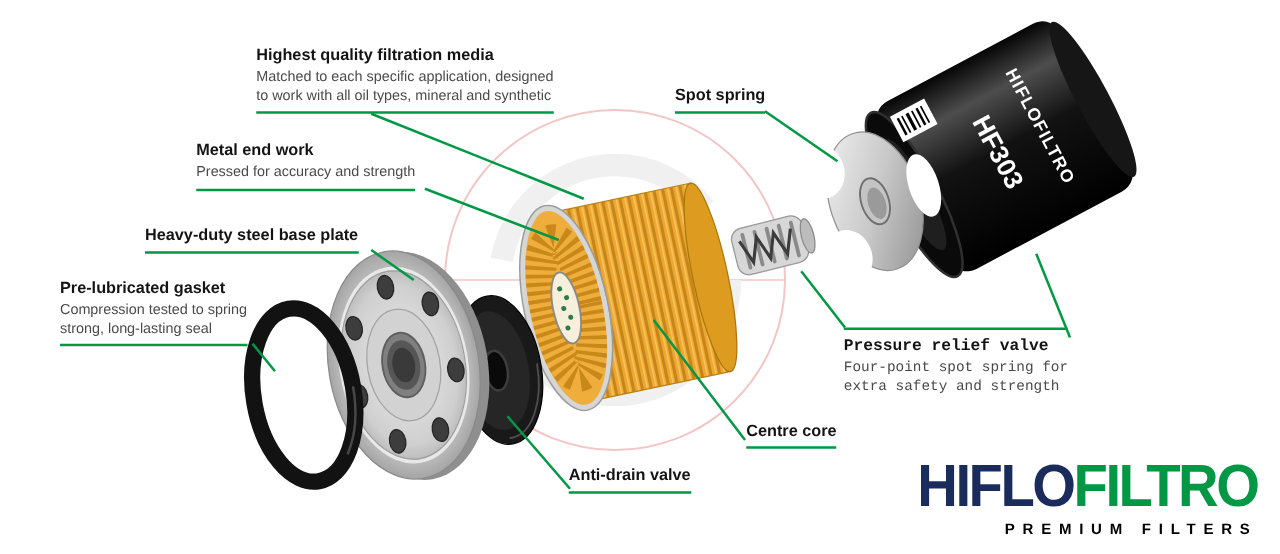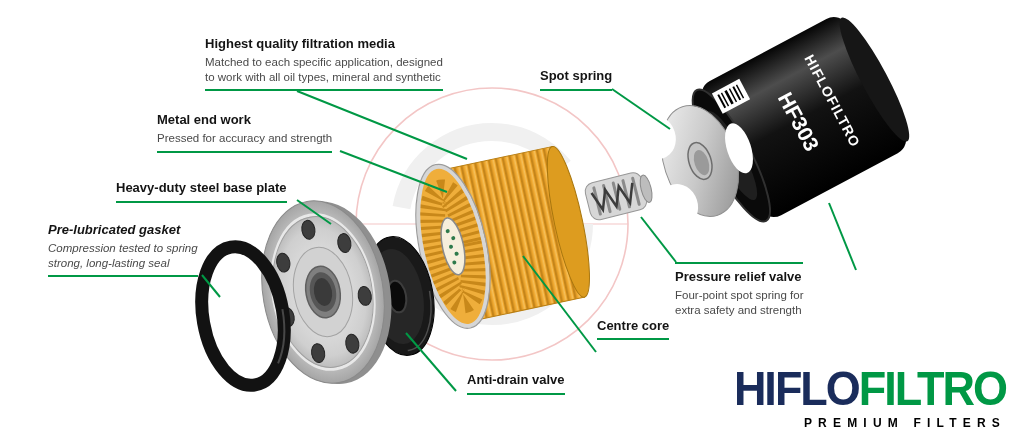--- a/index.html
+++ b/index.html
@@ -39,26 +39,26 @@
     white-space: pre-line;
     margin-top: 3px;
   }
   .label.top-line { border-bottom: none; border-top: 2px solid #009845; padding-top: 5px; padding-bottom: 0; }
   .label.title-line { border-bottom: none; padding-bottom: 0; }
   .label.title-line .t { display: inline-block; border-bottom: 2px solid #009845; padding-bottom: 4px; margin-bottom: 2px; }
 
   #lbl-media     { left: 205px; top: 36px; }
   #lbl-endcaps   { left: 157px; top: 112px; }
   #lbl-baseplate { left: 116px; top: 180px; }
-  #lbl-gasket    { left: 48px;  top: 222px; font-style: italic; }
+  #lbl-gasket    { left: 48px;  top: 222px; }
   #lbl-leafspring{ left: 540px; top: 68px; }
   #lbl-canister  { left: 855px; top: 233px; }
-  #lbl-relief    { left: 675px; top: 262px; }
-  #lbl-core      { left: 597px; top: 316px; }
-  #lbl-antidrain { left: 467px; top: 372px; }
+  #lbl-relief    { left: 675px; top: 262px; font-family: Liberation Mono, monospace; }
+  #lbl-core      { left: 597px; top: 336px; }
+  #lbl-antidrain { left: 455px; top: 372px; }
 
   
   .logo { position: absolute; right: 18px; bottom: 14px; text-align: right; line-height: 1; }
   .logo-word { font-size: 45px; font-weight: bold; letter-spacing: -2px; transform: scaleY(1.06); transform-origin: bottom right; }
   .logo-hiflo { color: #1a2c5b; }
   .logo-filtro { color: #009845; }
   .logo-tagline { margin-top: 5px; color: #000000; font-size: 12px; font-weight: bold; letter-spacing: 6.2px; }
 </style>
 </head>
 <body>

